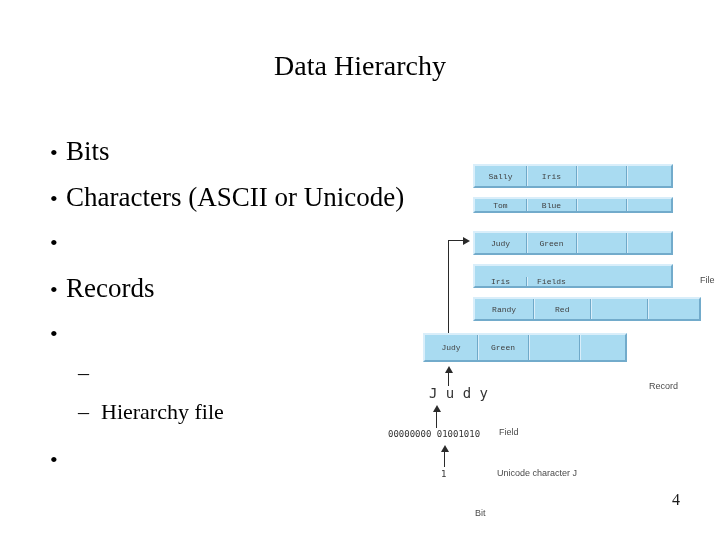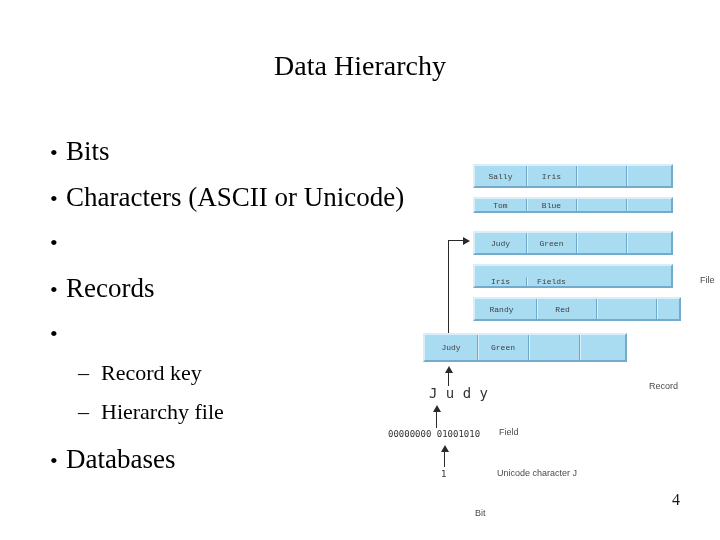--- a/index.html
+++ b/index.html
@@ -89,32 +89,30 @@
       <span>Records</span>
     </div>
     <div class="b-item">
       <span class="marker">•</span>
     </div>
   </div>
 
   <div class="list" style="left:78px;top:353px;">
     <div class="sub-item">
       <span class="marker">–</span>
-      <span>Record key</span>
     </div>
     <div class="sub-item">
       <span class="marker">–</span>
       <span>Hierarchy file</span>
     </div>
   </div>
 
   <div class="list" style="left:50px;top:437px;">
     <div class="b-item">
       <span class="marker">•</span>
-      <span>Databases</span>
     </div>
   </div>
 
   <div>
 
     <div class="brow" style="left:473px;top:164px;width:200px;height:24px;">
       <div class="cell c1">Sally</div>
       <div class="cell c2">Iris</div>
       <div class="cell c3"></div>
       <div class="cell c4"></div>
@@ -130,21 +128,21 @@
       <div class="cell c2">Green</div>
       <div class="cell c3"></div>
       <div class="cell c4"></div>
     </div>
     <div class="brow" style="left:473px;top:264px;width:200px;height:24px;align-items:flex-end;">
       <div class="cell c1">Iris</div>
       <div class="cell c2">Fields</div>
       <div class="cell c3"></div>
       <div class="cell c4"></div>
     </div>
-    <div class="brow" style="left:473px;top:297px;width:208px;height:24px;gap:8px;">
+    <div class="brow" style="left:473px;top:297px;width:228px;height:24px;">
       <div class="cell c1">Randy</div>
       <div class="cell c2">Red</div>
       <div class="cell c3"></div>
       <div class="cell c4"></div>
     </div>
     <span class="dlabel" style="left:700px;top:236px;">File</span>
 
     <div class="brow" style="left:423px;top:333px;width:204px;height:29px;">
       <div class="cell c1">Judy</div>
       <div class="cell c2">Green</div>

